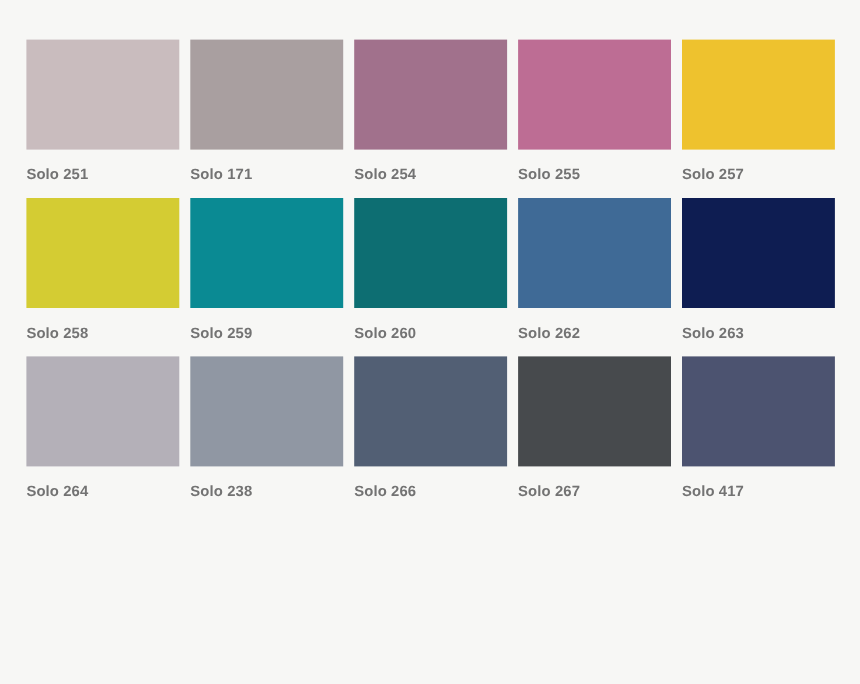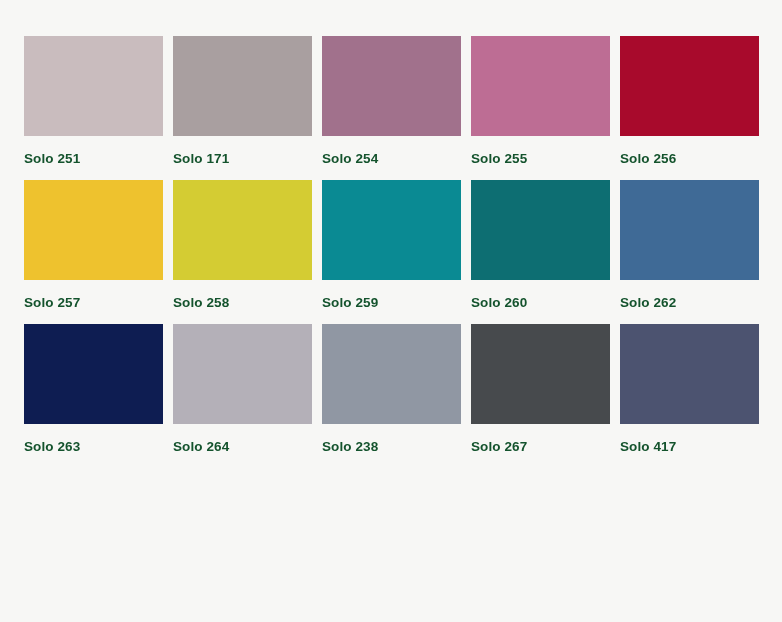--- a/index.html
+++ b/index.html
@@ -27,21 +27,21 @@
   }
   .swatch-chip {
     width: 139px;
     height: 100px;
     display: block;
   }
   .swatch-label {
     margin-top: 16px;
     font-size: 13.5px;
     font-weight: bold;
-    color: #14532d;
+    color: #737373;
     letter-spacing: 0.1px;
     line-height: 1;
     white-space: nowrap;
   }
 </style>
 </head>
 <body style="background: rgb(247, 247, 245);">
 
 <div id="swatch-grid">
     <div class="swatch-cell">
@@ -52,24 +52,20 @@
       <div class="swatch-chip" style="background: rgb(169, 159, 160);"></div>
       <div class="swatch-label">Solo 171</div>
     </div>
     <div class="swatch-cell">
       <div class="swatch-chip" style="background: rgb(161, 113, 140);"></div>
       <div class="swatch-label">Solo 254</div>
     </div>
     <div class="swatch-cell">
       <div class="swatch-chip" style="background: rgb(189, 109, 148);"></div>
       <div class="swatch-label">Solo 255</div>
-    </div>
-    <div class="swatch-cell">
-      <div class="swatch-chip" style="background: rgb(168, 10, 44);"></div>
-      <div class="swatch-label">Solo 256</div>
     </div>
     <div class="swatch-cell">
       <div class="swatch-chip" style="background: rgb(238, 194, 46);"></div>
       <div class="swatch-label">Solo 257</div>
     </div>
     <div class="swatch-cell">
       <div class="swatch-chip" style="background: rgb(212, 204, 51);"></div>
       <div class="swatch-label">Solo 258</div>
     </div>
     <div class="swatch-cell">
@@ -90,20 +86,24 @@
     </div>
     <div class="swatch-cell">
       <div class="swatch-chip" style="background: rgb(180, 176, 184);"></div>
       <div class="swatch-label">Solo 264</div>
     </div>
     <div class="swatch-cell">
       <div class="swatch-chip" style="background: rgb(144, 151, 163);"></div>
       <div class="swatch-label">Solo 238</div>
     </div>
     <div class="swatch-cell">
+      <div class="swatch-chip" style="background: rgb(82, 95, 116);"></div>
+      <div class="swatch-label">Solo 266</div>
+    </div>
+    <div class="swatch-cell">
       <div class="swatch-chip" style="background: rgb(71, 74, 77);"></div>
       <div class="swatch-label">Solo 267</div>
     </div>
     <div class="swatch-cell">
       <div class="swatch-chip" style="background: rgb(76, 83, 112);"></div>
       <div class="swatch-label">Solo 417</div>
     </div>
     <div class="swatch-cell empty"></div>
     <div class="swatch-cell empty"></div>
   </div>

